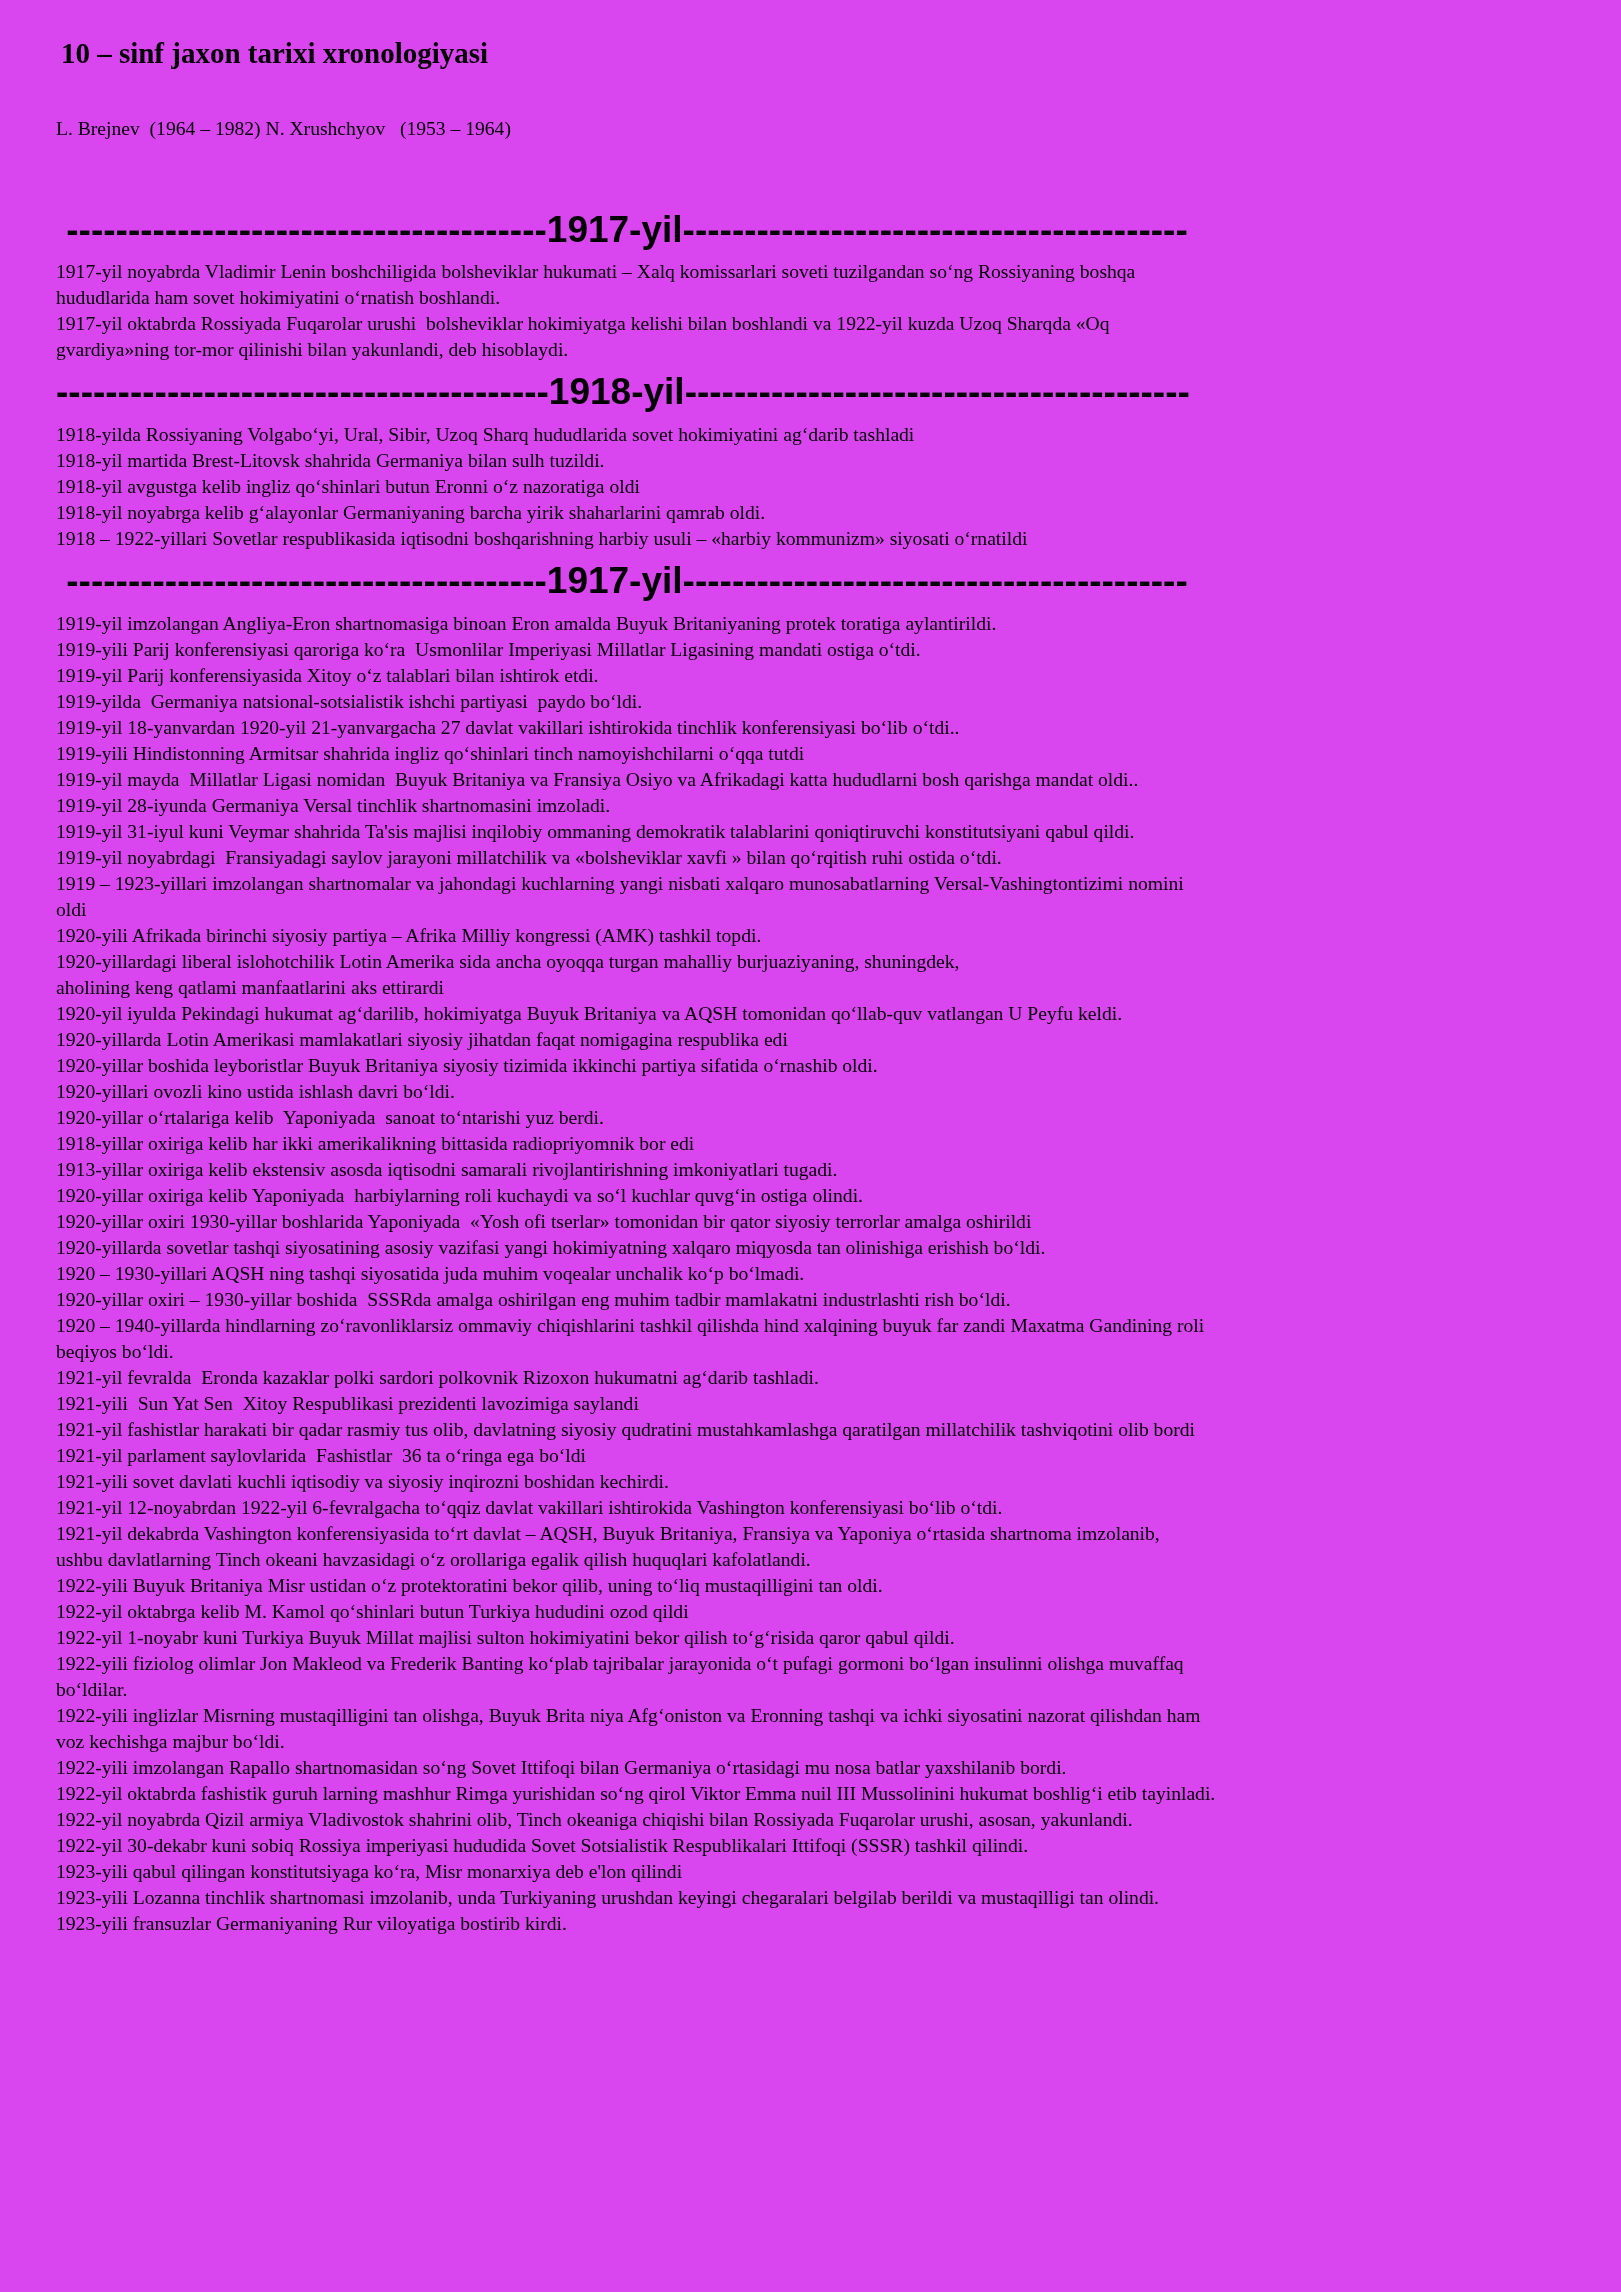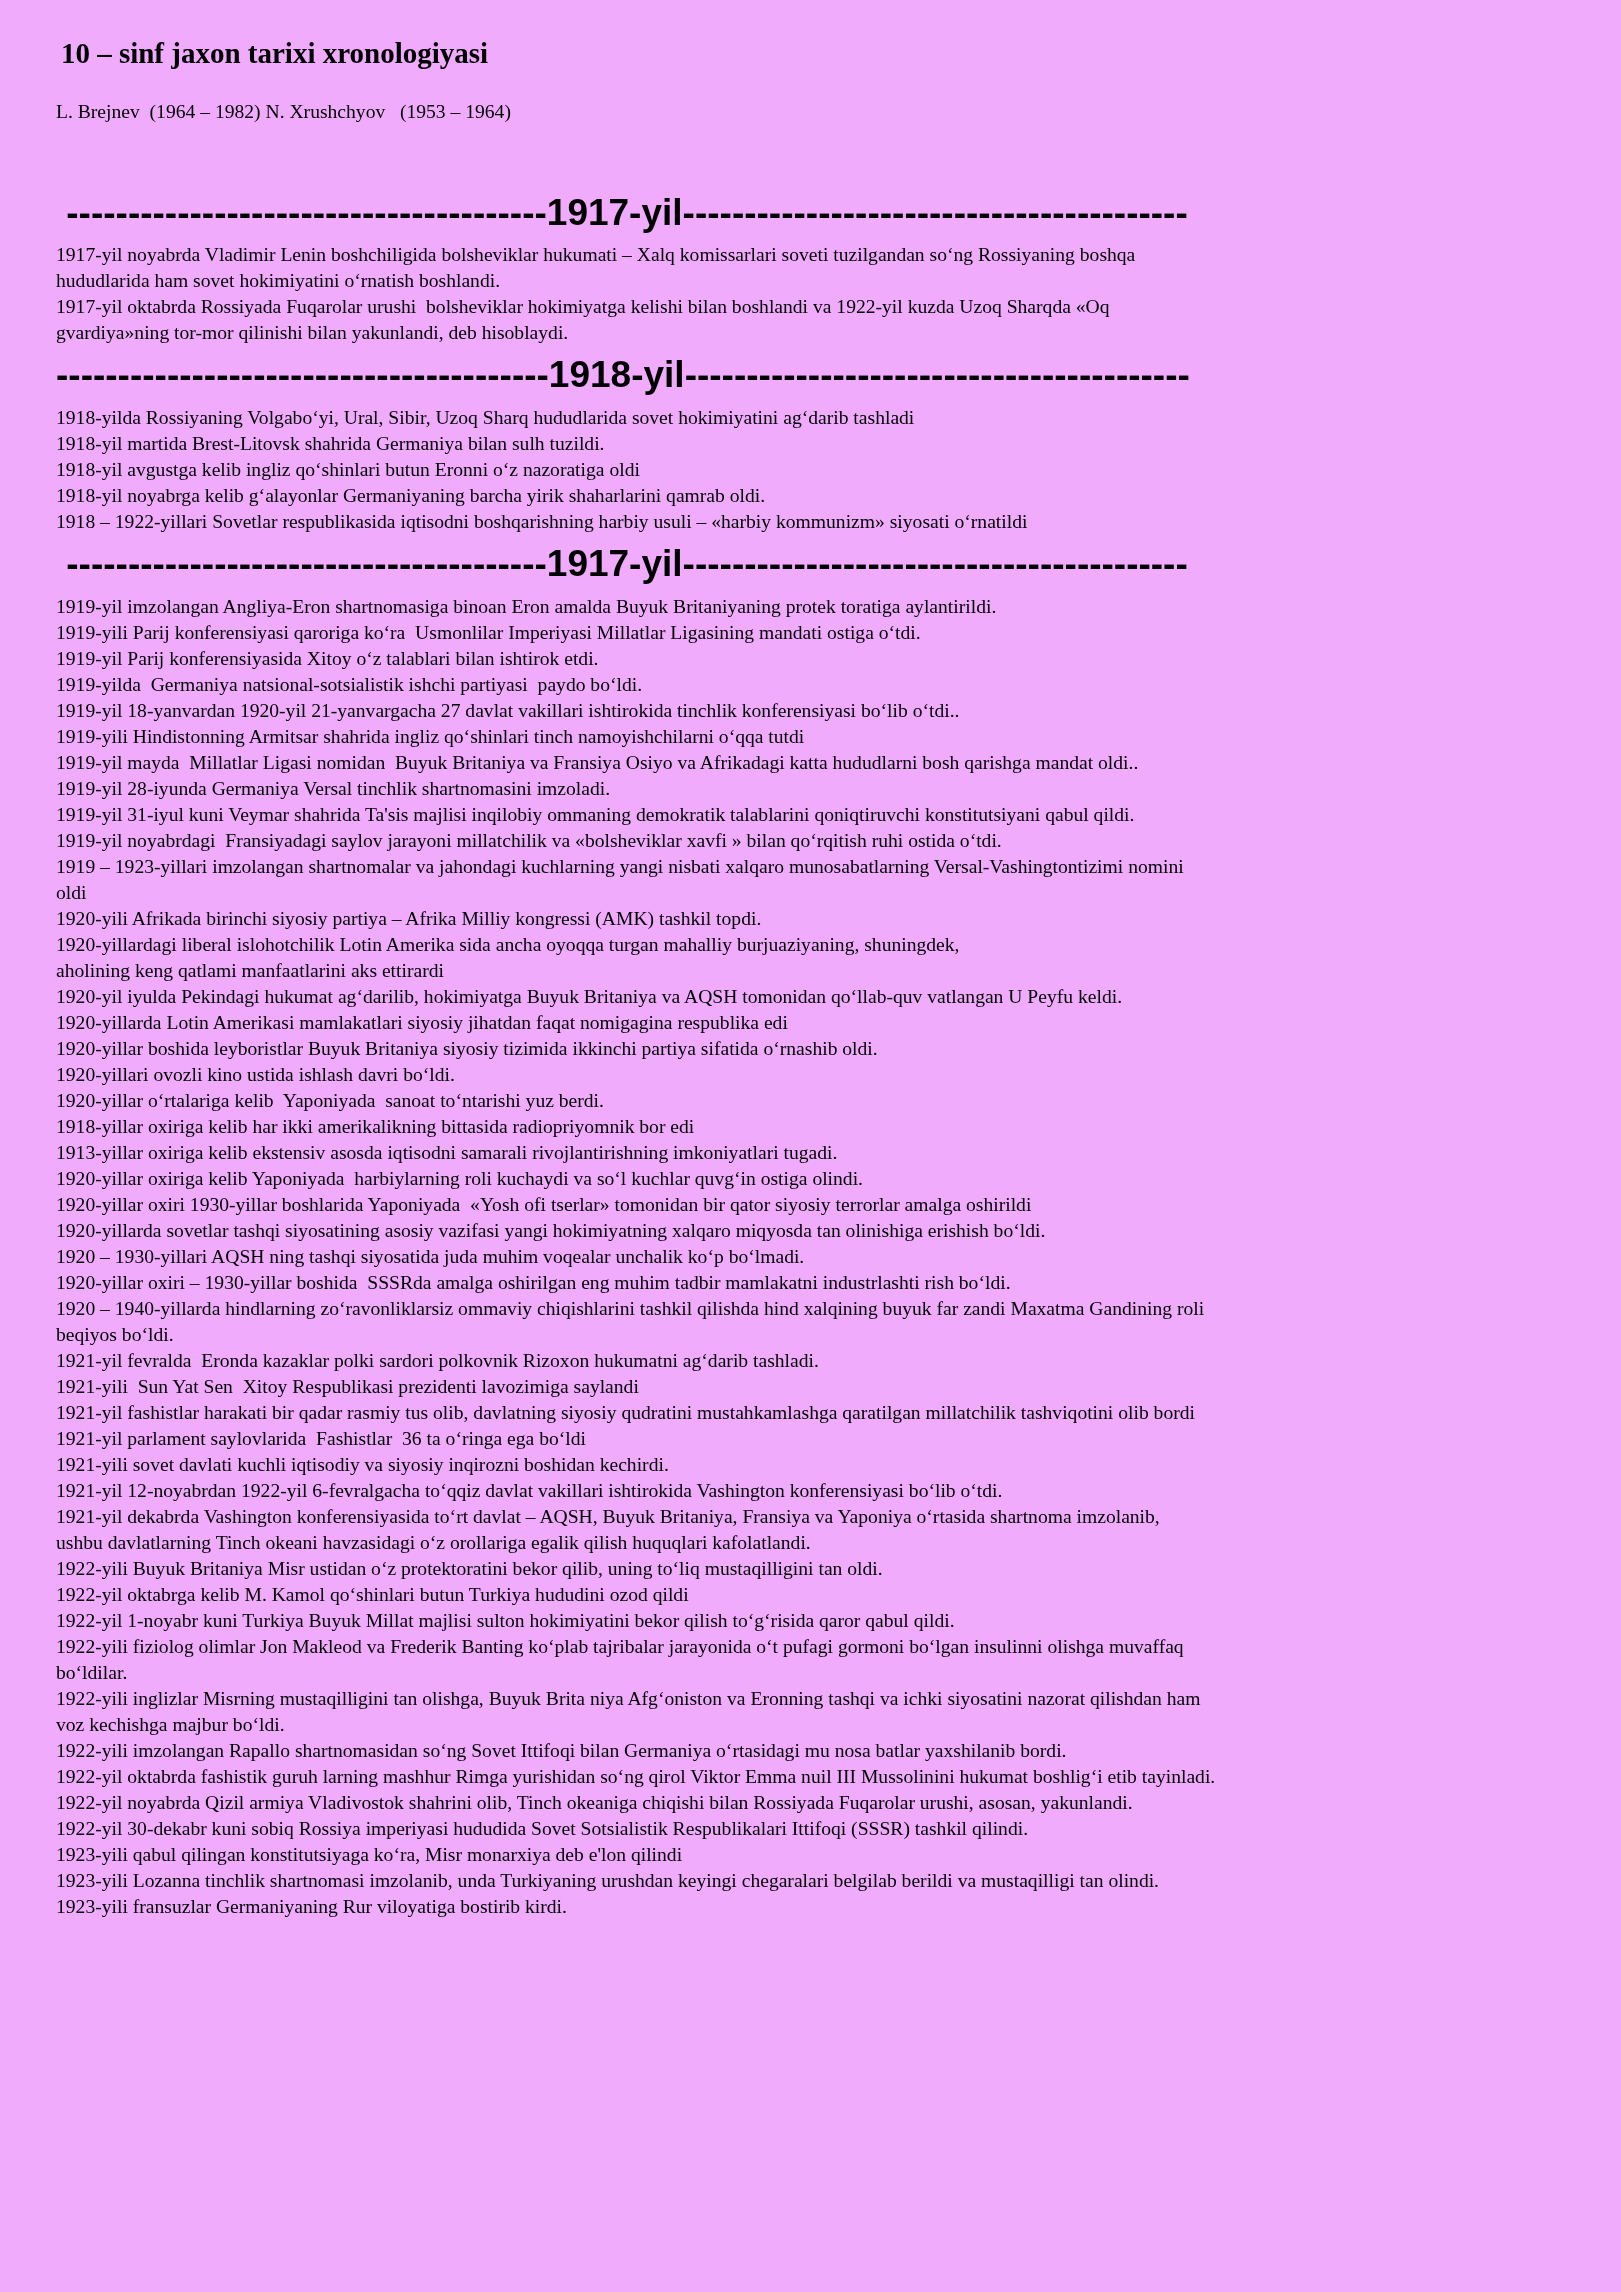--- a/index.html
+++ b/index.html
@@ -10,34 +10,34 @@
   }
   body {
     min-height: 2293px;
     font-family: "Liberation Serif", "DejaVu Serif", serif;
     overflow: hidden;
   }
   .page {
     width: 1621px;
     min-height: 2293px;
     padding: 35px 27.4px 39px 56px;
-    background: #f0abfc;
+    background: #d946ef;
   }
   .doc-title {
     font-family: "Liberation Serif", "DejaVu Serif", serif;
     font-weight: bold;
     font-size: 29px;
     line-height: 37px;
     white-space: pre;
     margin-left: 4.9px;
   }
   .doc-subtitle {
     font-size: 19.6px;
     line-height: 25.5px;
-    margin-top: 27px;
+    margin-top: 44px;
     white-space: pre;
   }
   .sections { margin-top: 65px; }
   .section { margin: 0; }
   .section-header {
     font-family: "Liberation Sans", "DejaVu Sans", sans-serif;
     font-weight: bold;
     font-size: 37px;
     line-height: 45px;
     white-space: pre;

